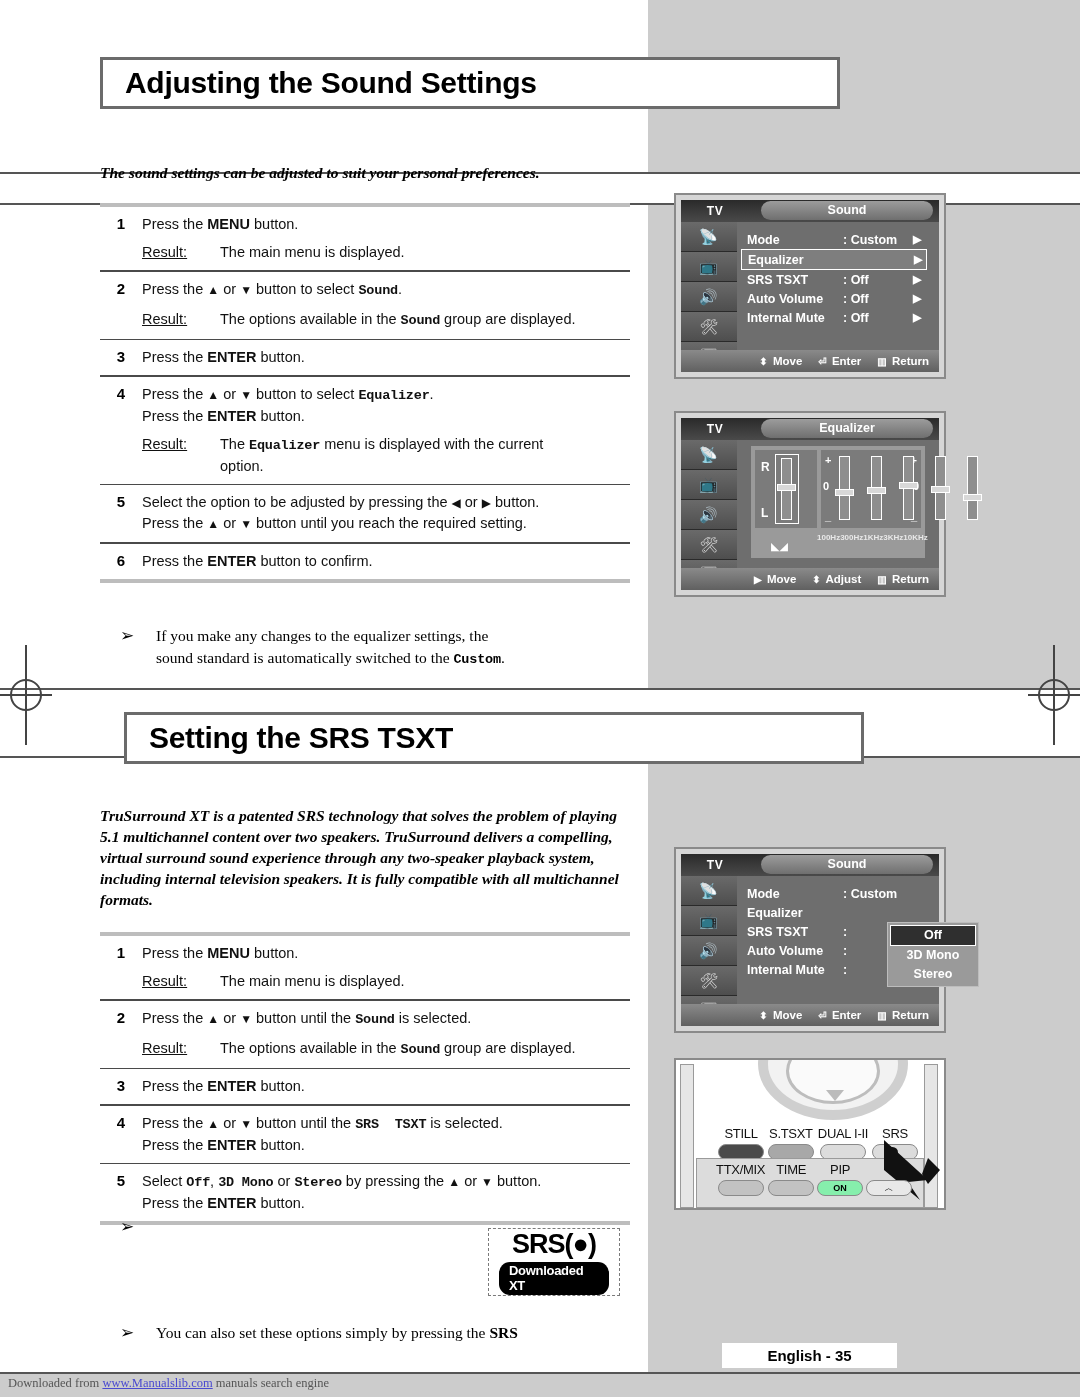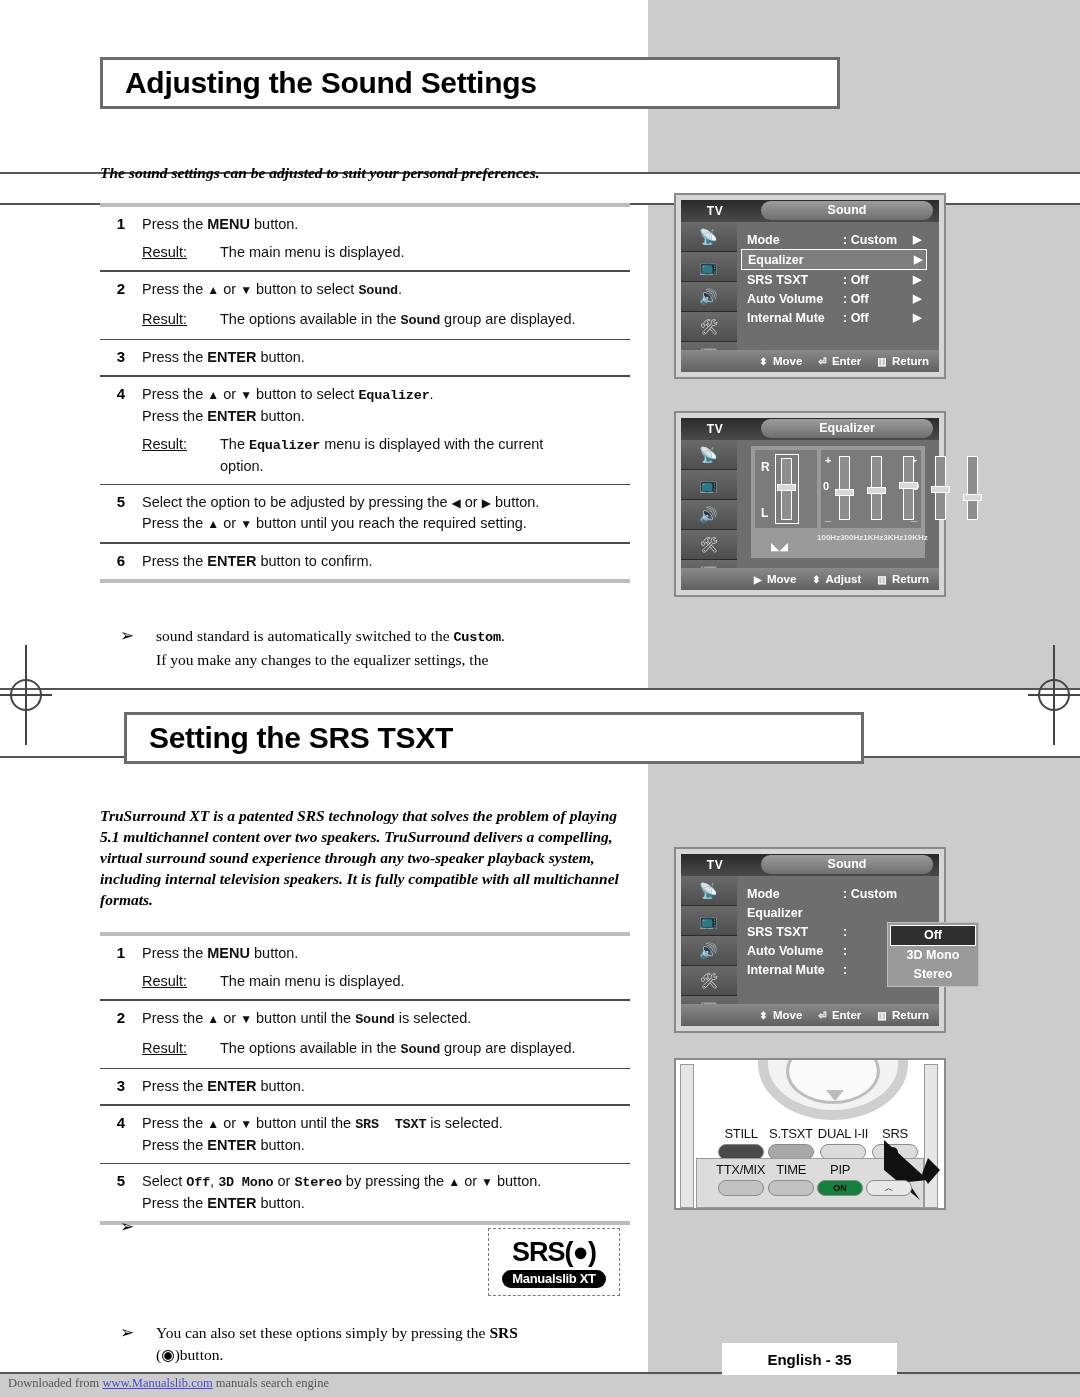--- a/index.html
+++ b/index.html
@@ -325,22 +325,22 @@
       <div class="body">
         <span class="ln">Press the <b class="ui">ENTER</b> button to confirm.</span>
       </div>
     </div>
     <div class="rule-thick"></div>
   </div>
 
   <div class="note" style="left:100px; top:625px; width:540px;">
     <div class="bullet">➢</div>
     <div class="ntext">
+      <span class="ln">If you make any changes to the equalizer settings, the</span>
       <span class="ln">sound standard is automatically switched to the <span class="mono">Custom</span>.</span>
-      <span class="ln">If you make any changes to the equalizer settings, the</span>
     </div>
   </div>
 
   <div class="osd" style="left:674px; top:193px; width:272px; height:186px;">
     <div class="osd-inner">
       <div class="osd-titlebar"></div>
       <div class="osd-tv">TV</div>
       <div class="osd-tabpill">Sound</div>
       <div class="osd-side">
         <div class="ic">📡</div>
@@ -513,30 +513,29 @@
   </div>
 
   <div class="note" style="left:100px; top:1216px; width:400px;">
     <div class="bullet">➢</div>
   </div>
 
   <div class="note" style="left:100px; top:1322px; width:540px;">
     <div class="bullet">➢</div>
     <div class="ntext">
       <span class="ln">You can also set these options simply by pressing the <b class="ui">SRS</b></span>
-      <span class="ln">(◉)button.</span>
     </div>
   </div>
 
   <div class="srs-logo" style="left:488px; top:1228px; width:132px; height:68px;">
     <div class="srs-top">
       <span>SRS</span>
       <span>(●)</span>
     </div>
-    <div class="srs-sub">Manualslib XT</div>
+    <div class="srs-sub">Downloaded XT</div>
   </div>
 
   <div class="osd" style="left:674px; top:847px; width:272px; height:186px;">
     <div class="osd-inner">
       <div class="osd-titlebar"></div>
       <div class="osd-tv">TV</div>
       <div class="osd-tabpill">Sound</div>
       <div class="osd-side">
         <div class="ic">📡</div>
         <div class="ic">📺</div>
@@ -615,34 +614,34 @@
         <div class="rc-btn">
           <div class="cap">TTX/MIX</div>
           <div class="pill" style="background:#c2c2c2;"></div>
         </div>
         <div class="rc-btn">
           <div class="cap">TIME</div>
           <div class="pill" style="background:#c2c2c2;"></div>
         </div>
         <div class="rc-btn">
           <div class="cap">PIP</div>
-          <div class="pill" style="background:#15803d; font-size:9px; line-height:14px; font-weight:bold;">ON</div>
+          <div class="pill" style="background:#86efac; font-size:9px; line-height:14px; font-weight:bold;">ON</div>
         </div>
         <div class="rc-btn">
           <div class="cap">&nbsp;</div>
           <div class="pill" style="background:#e8e8e8; font-size:9px; line-height:14px;">︿</div>
         </div>
       </div>
 
       <svg class="cursor-arrow" style="left:206px; top:80px;" width="60" height="62" viewBox="0 0 60 62">
         <polygon points="2,0 46,40 26,42 38,60 2,30" fill="#111"></polygon>
         <polygon points="46,18 58,30 46,44 40,34" fill="#111"></polygon>
       </svg>
     </div>
   </div>
 
-  <div class="page-label" style="left:722px; top:1343px; width:175px; height:32px;">English - 35</div>
+  <div class="page-label" style="left:722px; top:1343px; width:175px; height:25px;">English - 35</div>
 
   <div class="dl-footer">
     <span>Downloaded from </span><a href="#">www.Manualslib.com</a><span>  manuals search engine</span>
   </div>
 
 </div>
 
 </body></html>

